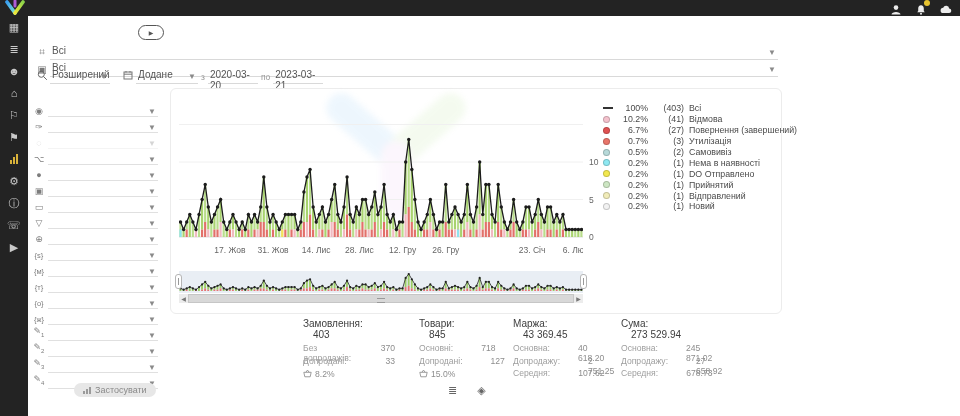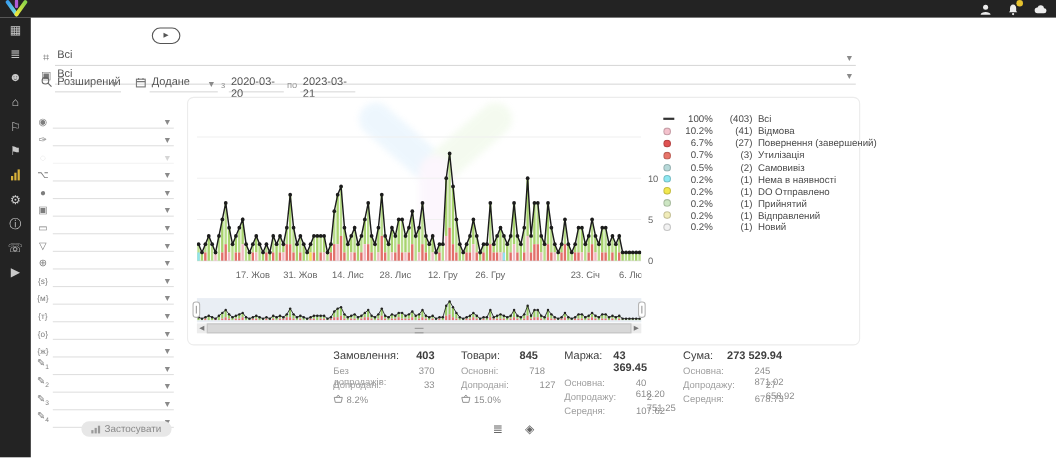--- a/index.html
+++ b/index.html
@@ -78,22 +78,22 @@
   .lg-mark { flex:0 0 13px; display:flex; align-items:center; }
   .lg-dot { width:7px; height:7px; border-radius:50%; border:1px solid rgba(0,0,0,.18); }
   .lg-line { width:10px; height:2px; background:#333; }
   .lg-pct { flex:0 0 32px; text-align:right; }
   .lg-cnt { flex:0 0 36px; text-align:right; margin-right:5px; }
   .lg-lbl { white-space:nowrap; }
 
   
   .stats { position:absolute; left:275px; top:302px; display:flex; gap:24px; }
   .stat-col { font-size:8.6px; color:#9e9e9e; }
-  .stat-head { display:flex; justify-content:space-between; font-size:10px; color:#3d3d3d; margin-bottom:3px; }
-  .stat-head b { font-weight:bold; margin-left:10px; }
+  .stat-head { display:flex; justify-content:space-between; font-size:10px; color:#3d3d3d; margin-bottom:3px;flex-direction:column; }
+  .stat-head b { font-weight:normal; margin-left:10px; }
   .stat-sub { display:flex; justify-content:space-between; height:12.5px;gap:18px; }
   .stat-sub span:last-child { margin-left:10px; color:#8d8d8d; }
   .stat-foot { display:flex; align-items:center; gap:3px; height:12.5px; color:#8d8d8d; }
   .c1{width:92px;} .c2{width:70px;} .c3{width:84px;} .c4{width:90px;}
 
   .bottom-icons { position:absolute; top:368px; left:420px; display:flex; gap:20px; }
   .bt-ic { font-size:11px; color:#666; cursor:pointer; }
 
   svg text { font-family:"Liberation Sans","DejaVu Sans",sans-serif; }
 </style>

